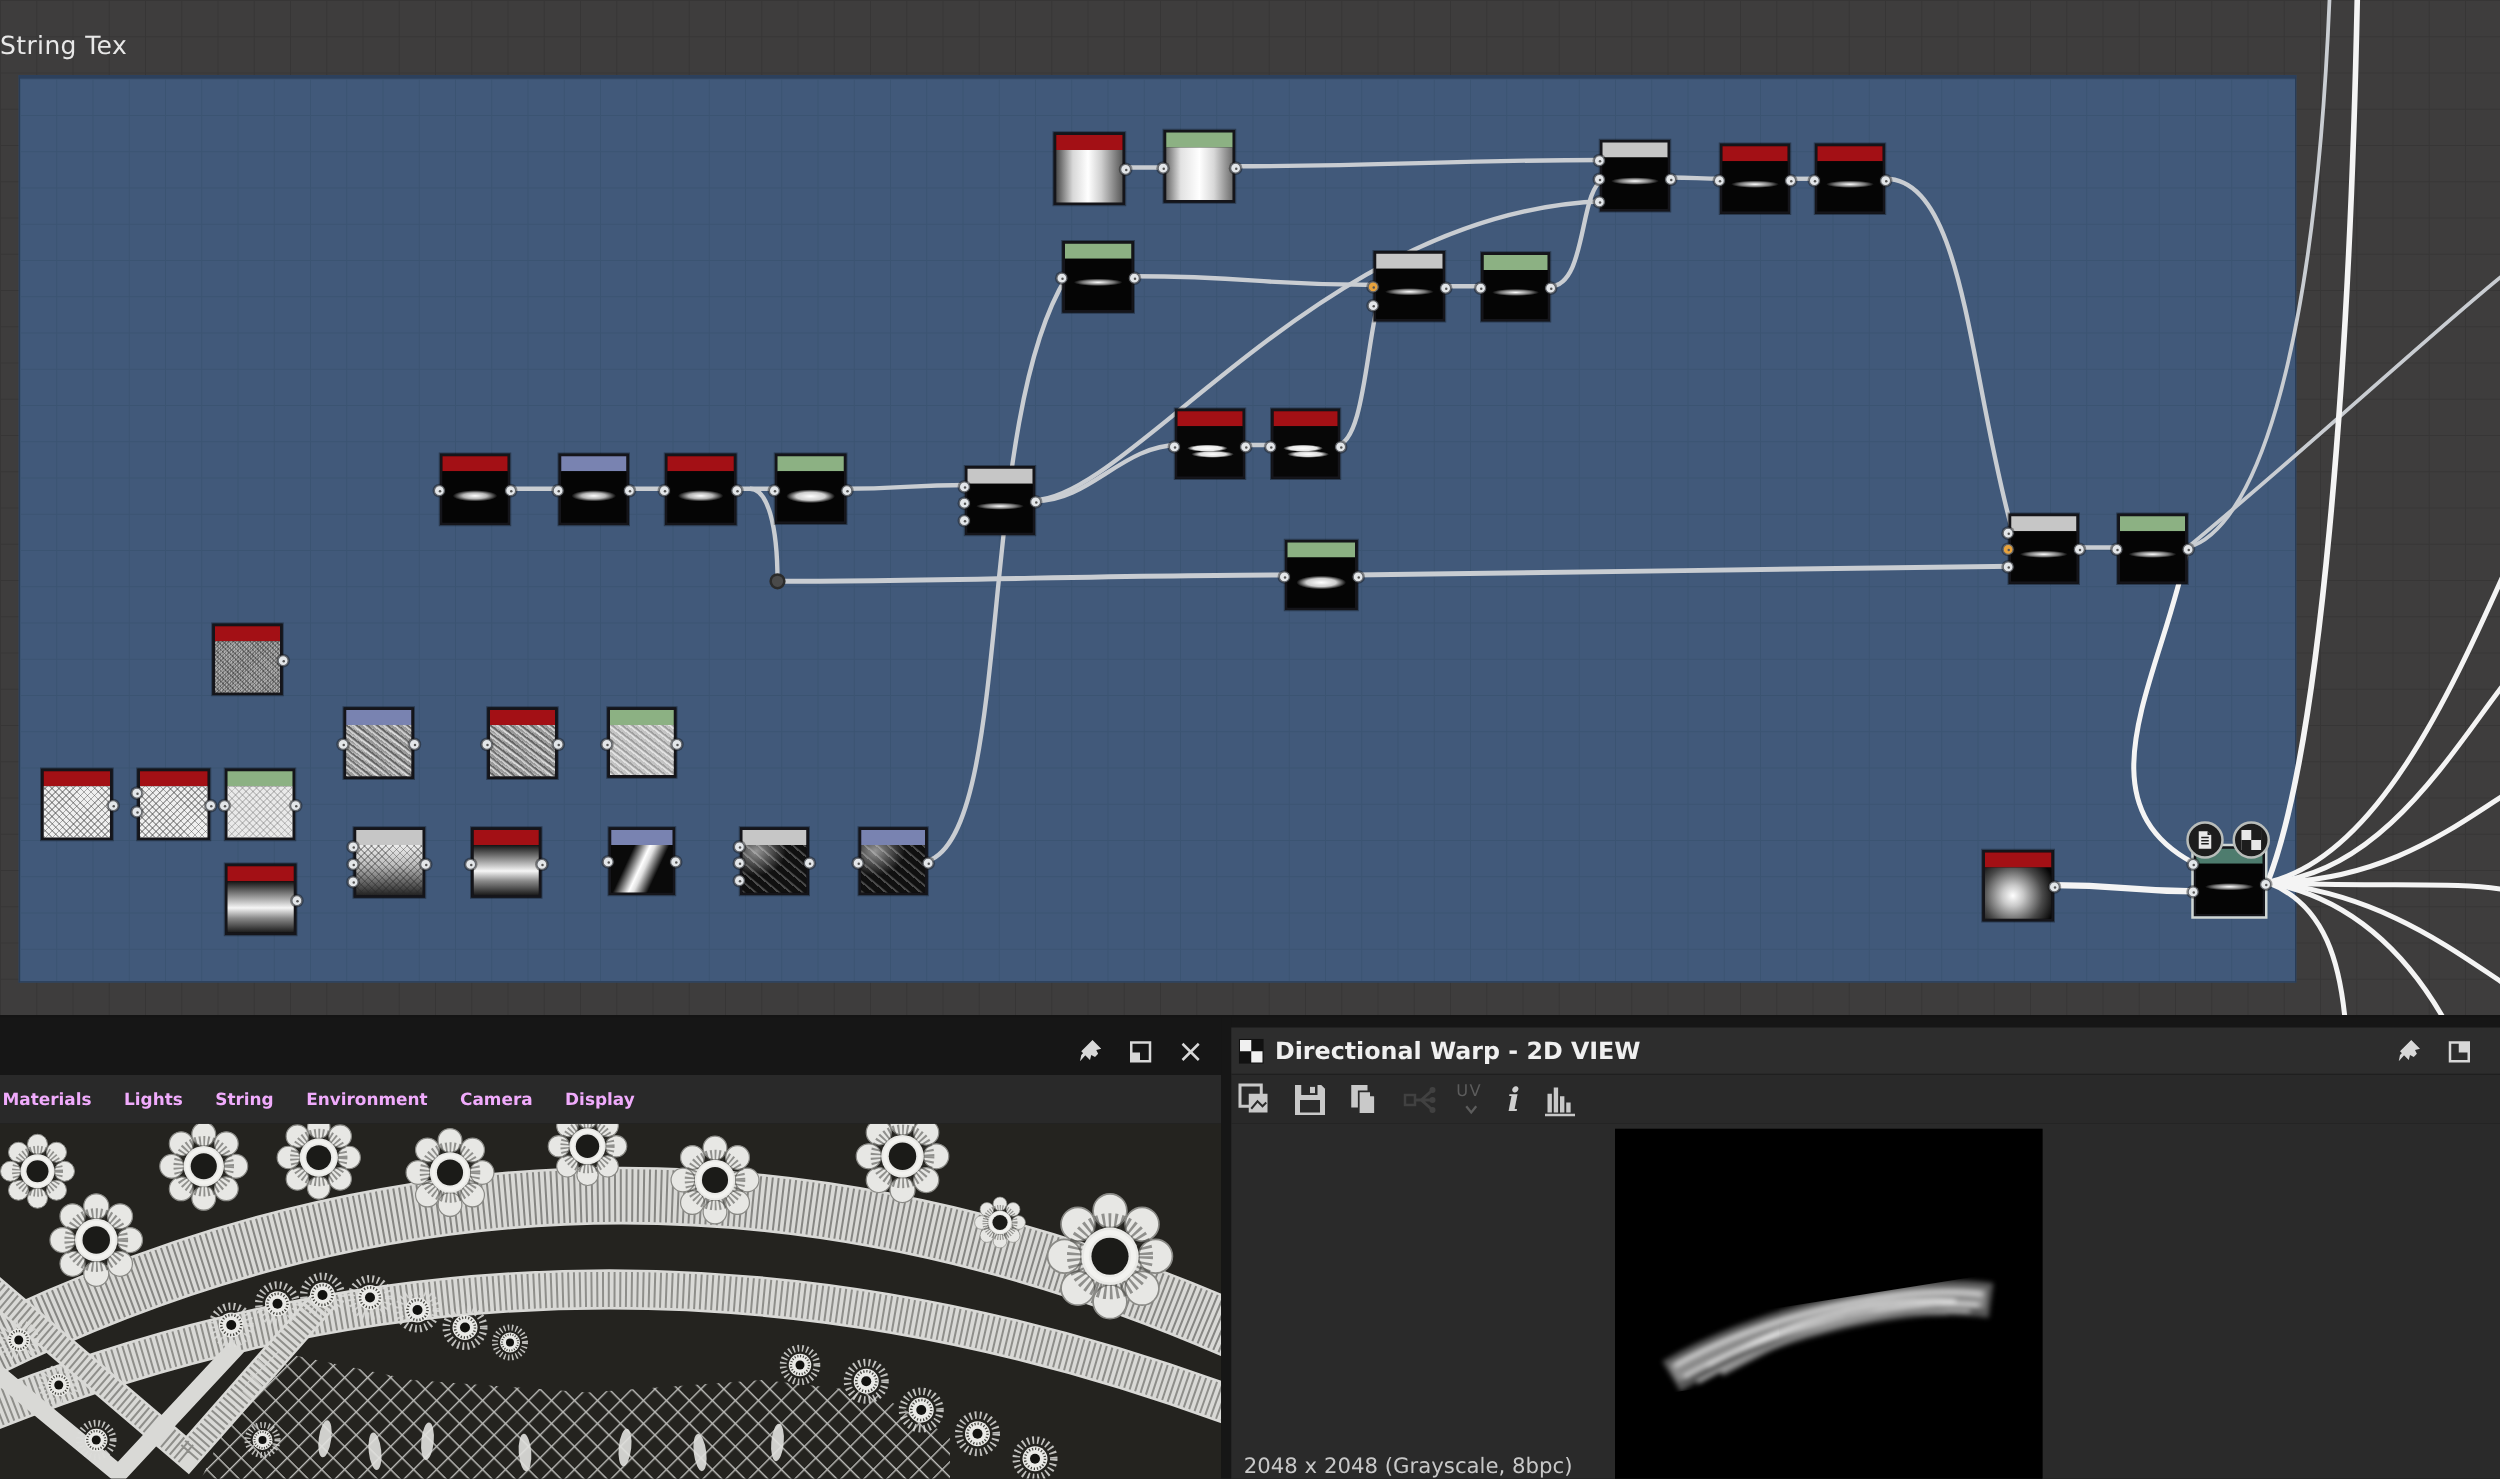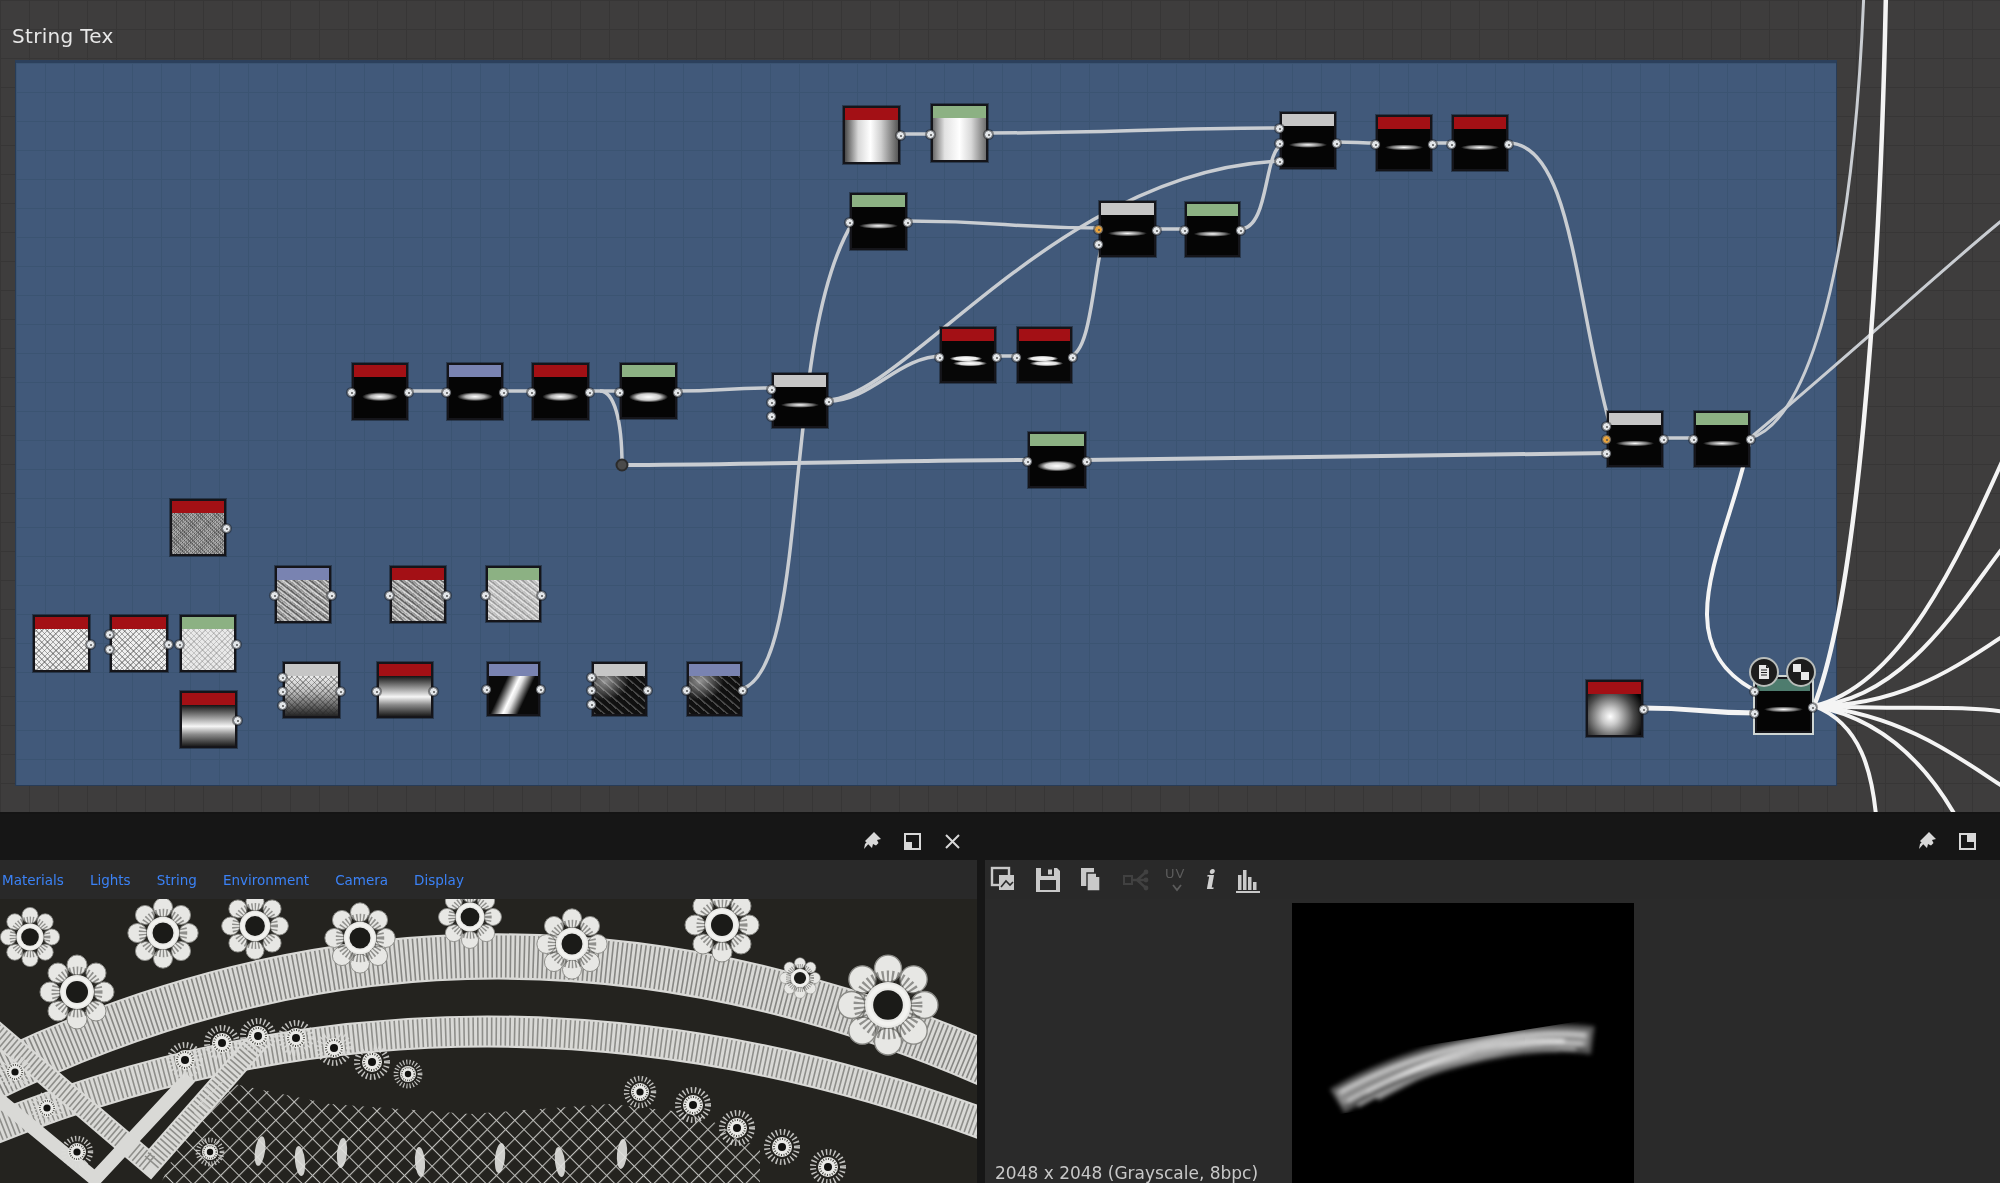--- a/index.html
+++ b/index.html
@@ -62,35 +62,35 @@
   .panels{position:absolute;left:0;top:812px;width:2000px;height:371px;background:#161616;border-top:2px solid #141414;}
   .panel{position:absolute;top:0;height:371px;}
   .p-left{left:0;width:977px;}
   .p-right{left:985px;width:1015px;}
   .p-divider{position:absolute;left:977px;top:0;width:8px;height:371px;background:#161616;}
   .p-header{position:absolute;left:0;right:0;top:8px;height:38px;background:#2d2d2d;border-bottom:1px solid #1f1f1f;
     display:flex;align-items:center;color:#f0f0f0;font-weight:bold;font-size:19px;}
   .p-controls{position:absolute;top:8px;height:38px;display:flex;align-items:center;gap:18px;}
   .icon-btn{width:22px;height:22px;display:flex;align-items:center;justify-content:center;cursor:pointer;}
   .p-bar{position:absolute;left:0;right:0;top:46px;height:39px;background:#292929;display:flex;align-items:center;}
-  .menu-item{color:#3b82f6;font-size:13.5px;padding:4px 0;margin-right:26px;cursor:pointer;}
+  .menu-item{color:#f0abfc;font-size:13.5px;padding:4px 0;margin-right:26px;cursor:pointer;font-weight:bold;}
   .tool-btn{margin-right:14px;display:flex;align-items:center;cursor:pointer;flex-direction:column;}
   .p-content{position:absolute;left:0;right:0;top:85px;bottom:0;overflow:hidden;}
   .status{position:absolute;left:10px;bottom:2px;color:#c8c8c8;font-size:17px;}
   .img2d{position:absolute;left:307px;top:4px;width:342px;height:282px;background:#000;}
   .uv-label{color:#5c5c5c;font-size:13px;letter-spacing:1px;margin-right:4px;}
 </style>
 </head>
 <body>
 
 <div class="screen">
 
   <div class="graph">
     <div class="frame" id="graph-frame" style="left: 15px; top: 60px; width: 1822px; height: 726px;"></div>
-    <div class="frame-label" id="frame-label" style="left: 12px; top: 24px; text-align: center;">String Tex</div>
+    <div class="frame-label" id="frame-label" style="left: 0; top: 24px; text-align: center;">String Tex</div>
     <svg class="wires" id="wire-svg" width="2000" height="812">
         <path d="M900 134 C920 134 914 134 934 134" fill="none" stroke="#c9cdd2" stroke-width="3.5"></path>
         <path d="M988 133 C1108 133 1163 128 1283 128" fill="none" stroke="#c9cdd2" stroke-width="3.5"></path>
         <path d="M1336 142 C1357.5 142 1357.5 143 1379 143" fill="none" stroke="#c9cdd2" stroke-width="3.5"></path>
         <path d="M1432 143 C1452 143 1435 143 1455 143" fill="none" stroke="#c9cdd2" stroke-width="3.5"></path>
         <path d="M1508 143 C1572 143 1575 300 1610 425" fill="none" stroke="#c9cdd2" stroke-width="3.5"></path>
         <path d="M907 221 C1004.5 221 1004.5 228 1102 228" fill="none" stroke="#c9cdd2" stroke-width="3.5"></path>
         <path d="M1156 229 C1176 229 1168 229 1188 229" fill="none" stroke="#c9cdd2" stroke-width="3.5"></path>
         <path d="M1240 229 C1270 229 1263 150 1283 144" fill="none" stroke="#c9cdd2" stroke-width="3.5"></path>
         <path d="M828 400 C905 398 1060 168 1283 161" fill="none" stroke="#c9cdd2" stroke-width="3.5"></path>
@@ -455,20 +455,30 @@
             <use href="#eyelet" transform="translate(47,209) scale(.9)"></use>
           <use href="#eyelet" transform="translate(77,253) scale(.9)"></use>
             <use href="#eyelet" transform="translate(210,253) scale(.8)"></use>
         </svg>
       </div>
     </div>
 
     <div class="p-divider"></div>
 
     <div class="panel p-right">
+      <div class="p-header">
+        <span class="icon-btn" style="margin-left:5px;margin-right:8px">
+          <svg width="20" height="20" viewBox="0 0 20 20">
+              <rect width="20" height="20" fill="#111"></rect>
+              <rect x="1" y="1" width="9" height="9" fill="#f0f0f0"></rect>
+              <rect x="10" y="10" width="9" height="9" fill="#f0f0f0"></rect>
+            </svg>
+        </span>
+        <span>Directional Warp - 2D VIEW</span>
+      </div>
       <div class="p-controls" style="right:22px">
         <span class="icon-btn">
           <svg width="20" height="20" viewBox="0 0 20 20">
               <path fill="#d8d8d8" d="M12 1 L19 8 L15 9 L16.5 12 L14 14.5 L11 13 L10 17 L3 10 Z M3 13 L7 9 L8.6 10.6 L2 18 Z"></path>
             </svg>
         </span>
         <span class="icon-btn">
           <svg width="19" height="19" viewBox="0 0 19 19">
               <rect x="2" y="2" width="15" height="15" fill="none" stroke="#d8d8d8" stroke-width="2"></rect>
               <rect x="9" y="2" width="8" height="8" fill="#d8d8d8"></rect>

